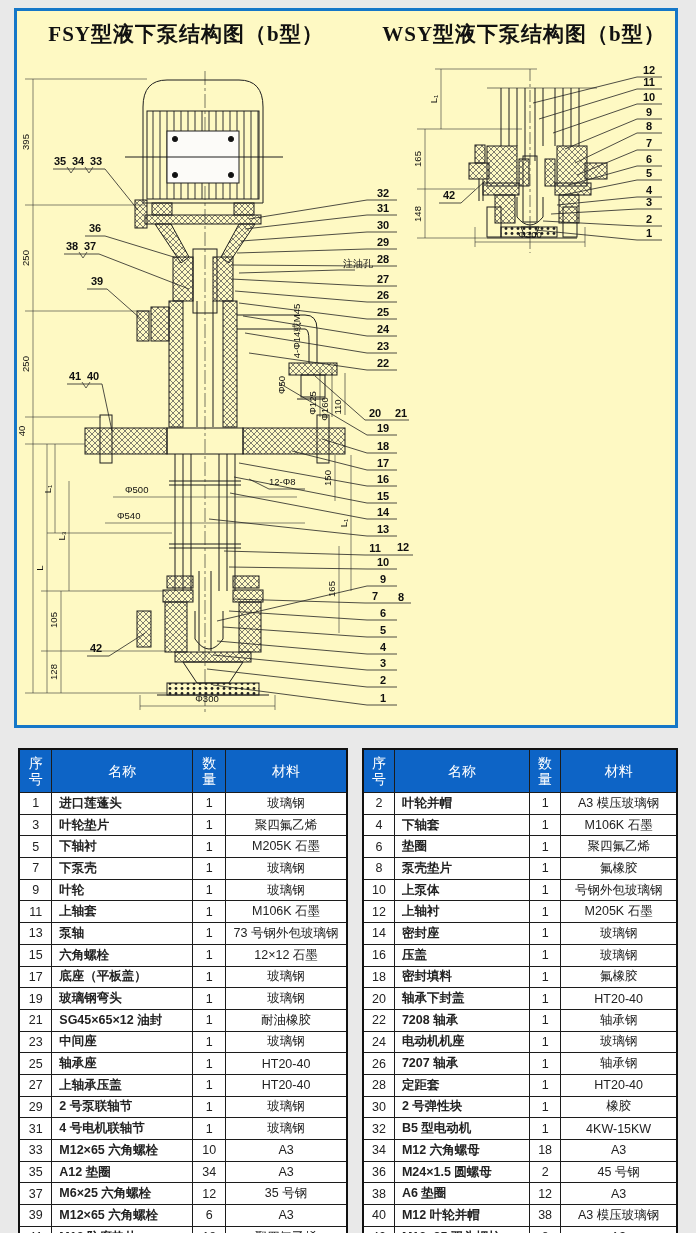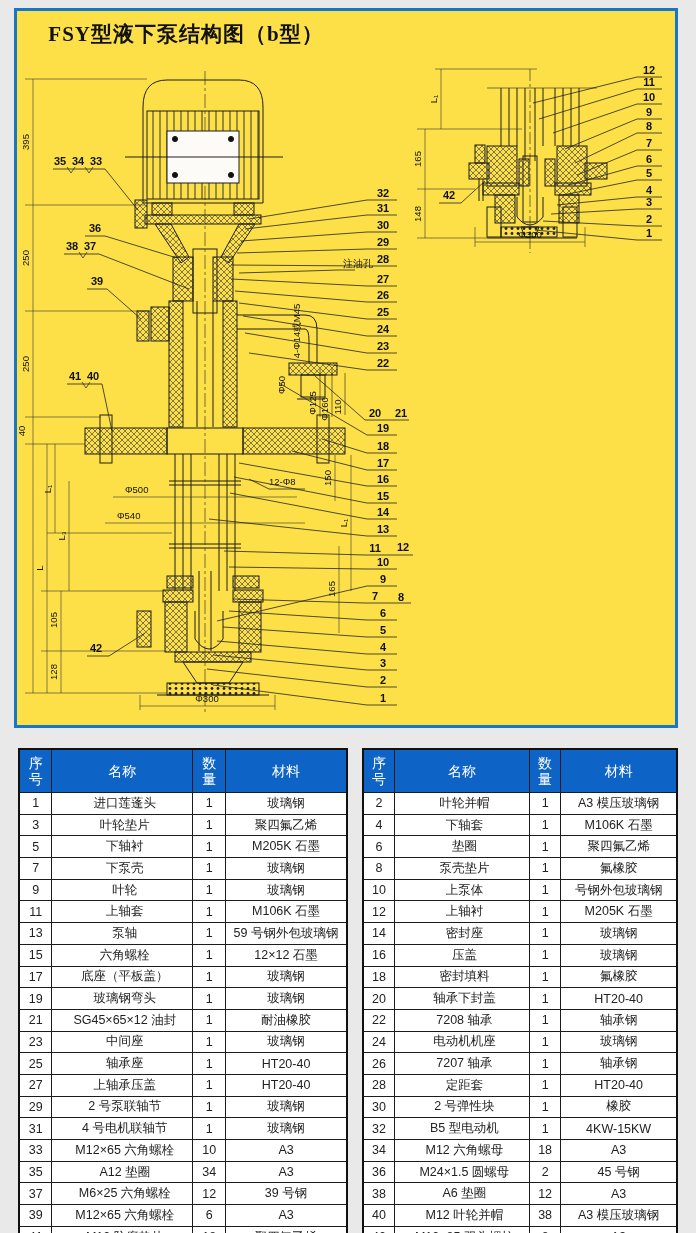--- a/index.html
+++ b/index.html
@@ -5,21 +5,21 @@
   html,body{margin:0;padding:0;}
   body{
     width:696px;height:1233px;position:relative;
     background:#e9e9e9;
     font-family:"Liberation Sans","DejaVu Sans",sans-serif;
     color:#1a1a1a;overflow:hidden;
   }
   
   .panel{
     position:absolute;left:14px;top:8px;width:658px;height:714px;
-    background:#fde047;border:3px solid #1577c8;
+    background:#fef9c3;border:3px solid #1577c8;
   }
   .dia-title{
     position:absolute;top:9px;width:310px;text-align:center;
     font-size:21px;font-weight:bold;letter-spacing:1px;color:#111;
     font-family:"Liberation Serif","DejaVu Serif",serif;
   }
   .dia-title.left{left:14px;}
   .dia-title.right{left:352px;}
   svg{position:absolute;left:0;top:0;}
   svg text{fill:#111;stroke:none;font-family:"Liberation Sans","DejaVu Sans",sans-serif;}
@@ -36,28 +36,29 @@
   .tbl th,.tbl td{border:1px solid #1c1c1c;}
   .tbl{border:2px solid #111;}
   .tbl thead th{
     background:#0d64c6;color:#fff;font-weight:normal;font-size:14px;
     height:42px;line-height:1.15;word-break:break-all;padding:0 2px;
   }
   .tbl td{
     height:20.7px;font-size:12.5px;text-align:center;padding:0 2px;
     white-space:nowrap;overflow:hidden;color:#222;
   }
-  .tbl td.c1{text-align:center;padding-left:7px;}
+  .tbl td.c1{text-align:left;padding-left:7px;font-weight:bold;}
   col.cn{width:10%;} col.cname{width:43%;} col.cqty{width:10%;} col.cmat{width:37%;}
 </style>
 </head>
 <body>
 
 <div class="panel">
   <div class="dia-title left">FSY型液下泵结构图（b型）</div>
+  <div class="dia-title right">WSY型液下泵结构图（b型）</div>
 
   <svg width="658" height="714" viewBox="0 0 658 714">
     <defs>
       <pattern id="hatch" width="6" height="6" patternUnits="userSpaceOnUse">
         <path d="M0,6 L6,0 M0,0 L6,6" stroke="#4a4a4a" stroke-width="0.7"></path>
       </pattern>
       <pattern id="vfins" width="7" height="7" patternUnits="userSpaceOnUse">
         <line x1="3" y1="0" x2="3" y2="7" stroke="#333" stroke-width="1"></line>
       </pattern>
       <pattern id="dots" width="6" height="5" patternUnits="userSpaceOnUse">
@@ -468,21 +469,21 @@
       <tr>
         <td class="c0">11</td>
         <td class="c1">上轴套</td>
         <td class="c2">1</td>
         <td class="c3">M106K 石墨</td>
       </tr>
       <tr>
         <td class="c0">13</td>
         <td class="c1">泵轴</td>
         <td class="c2">1</td>
-        <td class="c3">59 号钢外包玻璃钢</td>
+        <td class="c3">73 号钢外包玻璃钢</td>
       </tr>
       <tr>
         <td class="c0">15</td>
         <td class="c1">六角螺栓</td>
         <td class="c2">1</td>
         <td class="c3">12×12 石墨</td>
       </tr>
       <tr>
         <td class="c0">17</td>
         <td class="c1">底座（平板盖）</td>
@@ -540,21 +541,21 @@
       <tr>
         <td class="c0">35</td>
         <td class="c1">A12 垫圈</td>
         <td class="c2">34</td>
         <td class="c3">A3</td>
       </tr>
       <tr>
         <td class="c0">37</td>
         <td class="c1">M6×25 六角螺栓</td>
         <td class="c2">12</td>
-        <td class="c3">39 号钢</td>
+        <td class="c3">35 号钢</td>
       </tr>
       <tr>
         <td class="c0">39</td>
         <td class="c1">M12×65 六角螺栓</td>
         <td class="c2">6</td>
         <td class="c3">A3</td>
       </tr>
       <tr>
         <td class="c0">41</td>
         <td class="c1">M12 防腐垫片</td>

